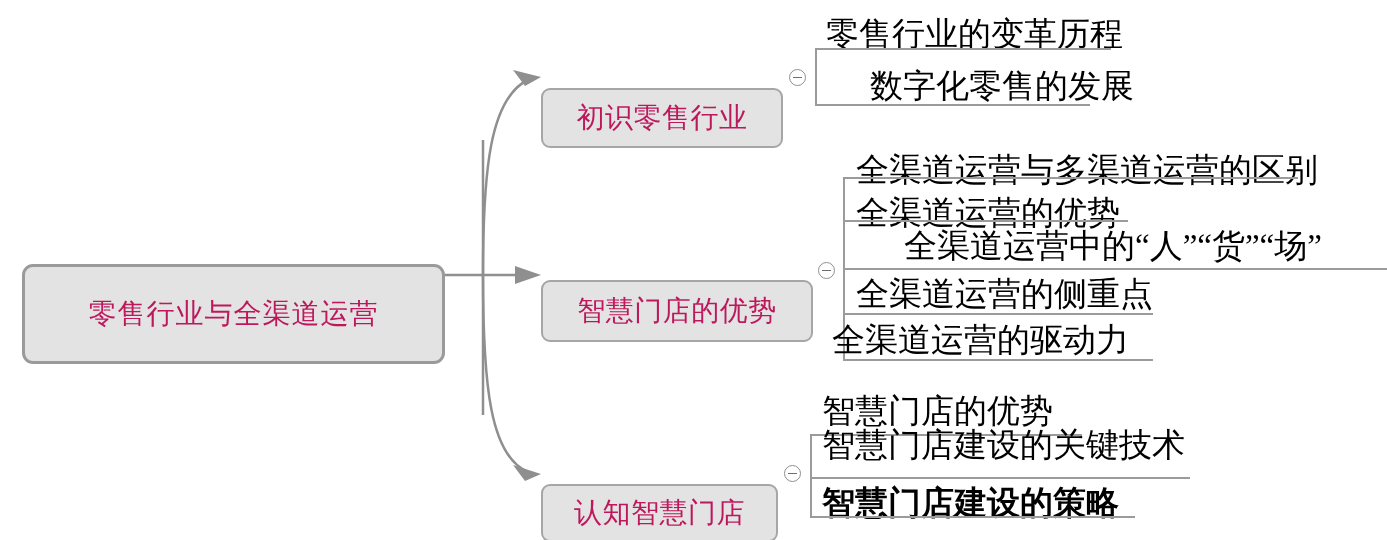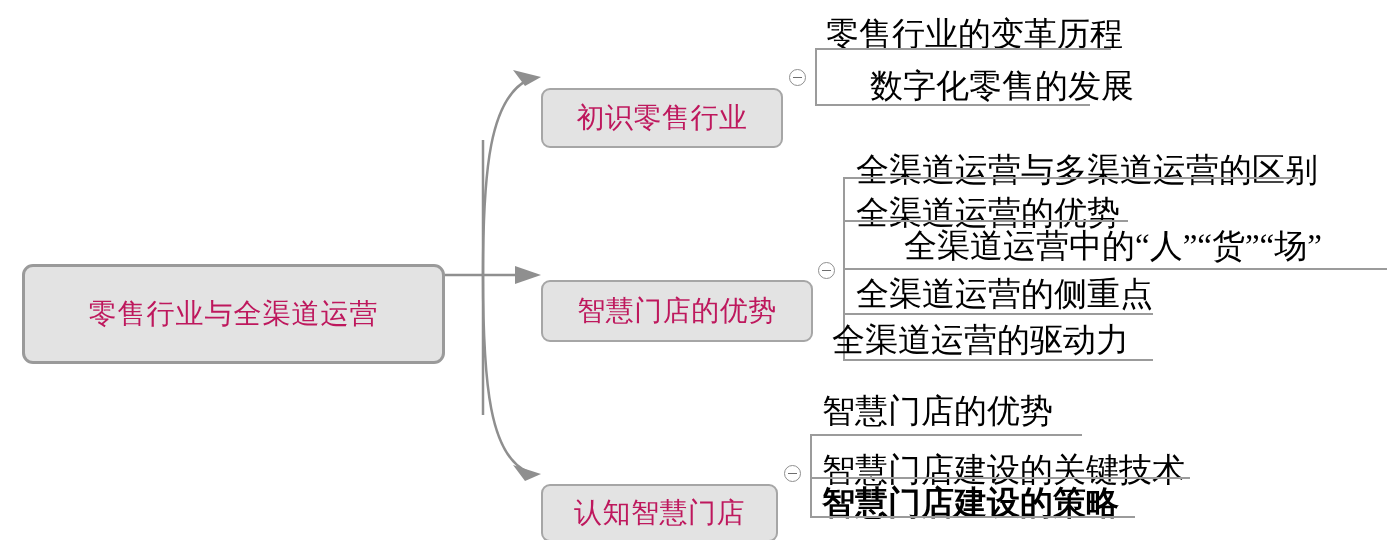--- a/index.html
+++ b/index.html
@@ -144,18 +144,18 @@
   <div class="leaf-rule" style="left:843px; top:359px; width:310px;"></div>
 
   <div class="node branch" style="left:541px; top:444px; width:237px; height:58px;">
     <span>认知智慧门店</span>
   </div>
   <div class="toggle" style="left:784px; top:465px;"></div>
 
   <div class="spine" style="left:810px; top:434px; height:82px;"></div>
   <div class="leaf" style="left:822px; top:395px;">智慧门店的优势</div>
   <div class="leaf-rule" style="left:810px; top:434px; width:272px;"></div>
-  <div class="leaf" style="left:822px; top:454px;text-align:center;">智慧门店建设的关键技术</div>
+  <div class="leaf" style="left:822px; top:429px;text-align:center;">智慧门店建设的关键技术</div>
   <div class="leaf-rule" style="left:810px; top:477px; width:380px;"></div>
   <div class="leaf" style="left:822px; top:487px;font-weight:bold;">智慧门店建设的策略</div>
   <div class="leaf-rule" style="left:810px; top:516px; width:325px;"></div>
 
 </div>
 
 </body></html>

